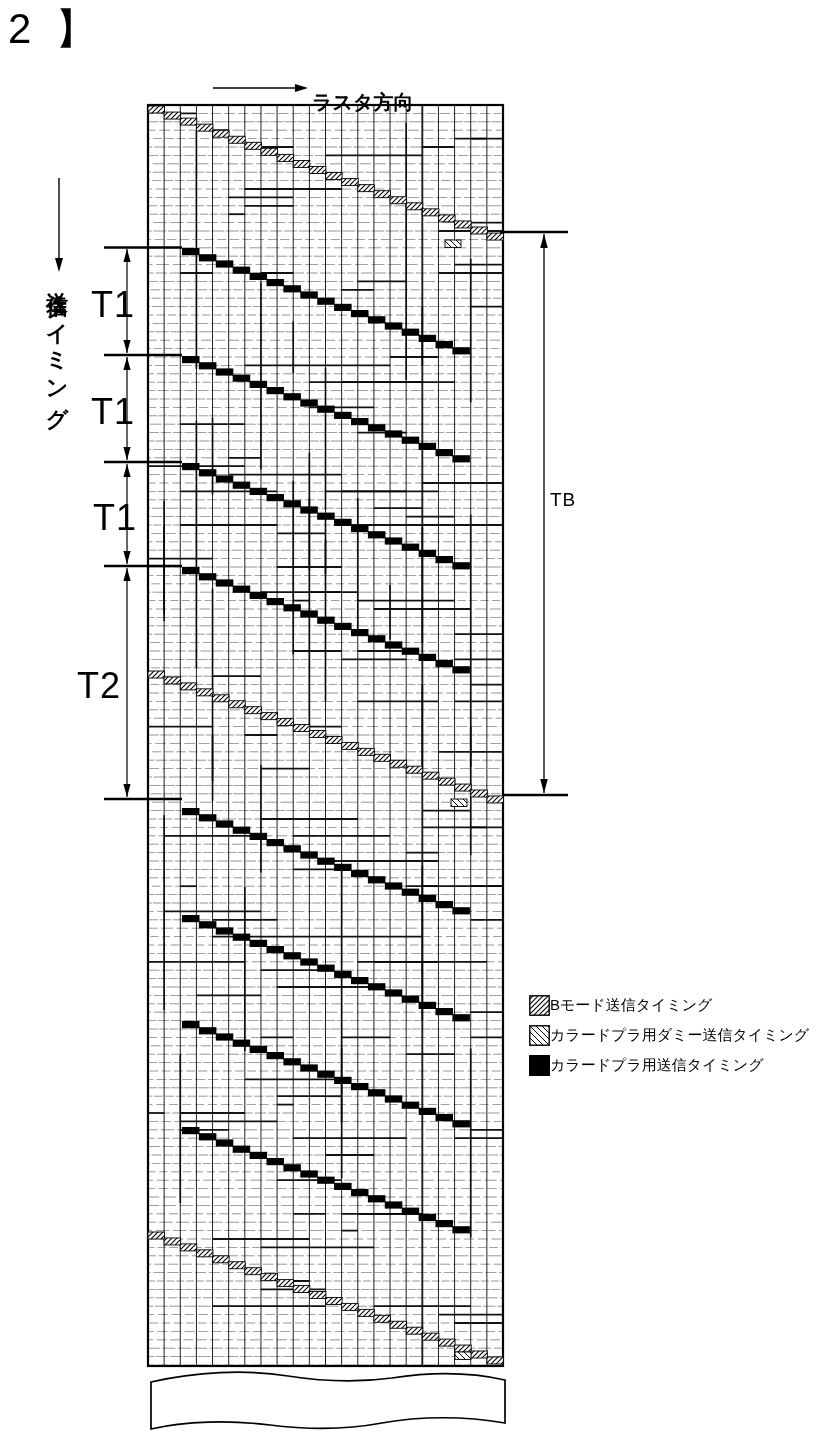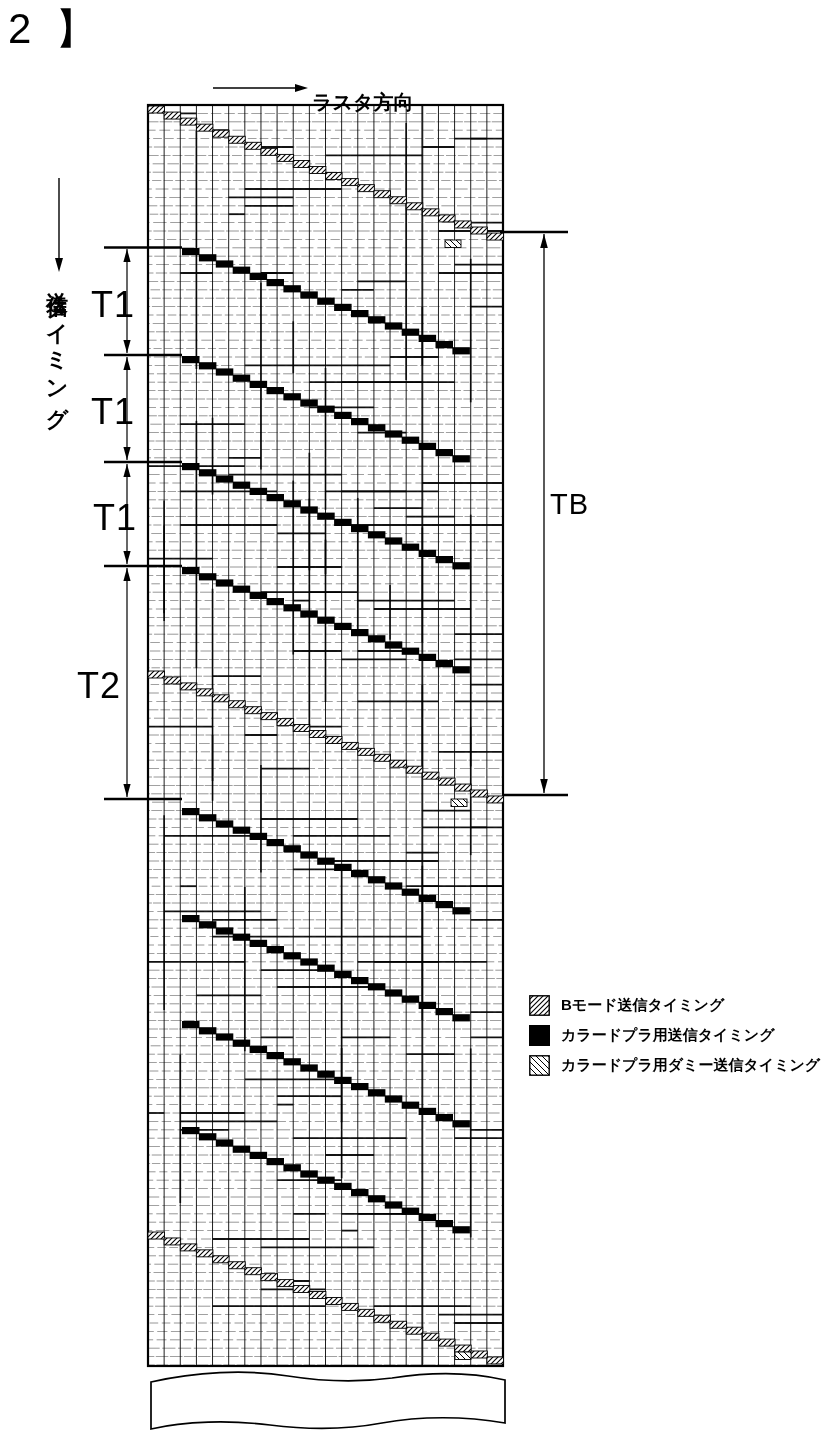--- a/index.html
+++ b/index.html
@@ -9,25 +9,25 @@
   }
   .stage svg{position:absolute;left:0;top:0;}
   .lbl{position:absolute;color:#000;white-space:nowrap;line-height:1;}
   .fig-label{left:8px;top:8px;font-size:42px;letter-spacing:6px;}
   .raster-label{left:312px;top:92px;font-size:20px;font-weight:bold;}
   .tx-label{
     left:46px;top:274px;font-size:22px;font-weight:bold;
     writing-mode:vertical-rl;text-orientation:upright;letter-spacing:3px;
   }
   .t-label{font-size:36px;letter-spacing:1px;}
-  .tb-label{left:550px;top:490px;font-size:29px;letter-spacing:1px;}
+  .tb-label{left:550px;top:490px;font-size:19px;letter-spacing:1px;}
   .legend{position:absolute;left:529px;top:995px;}
   .legend-row{display:flex;align-items:center;margin-bottom:9px;height:21px;}
   .legend-row svg{position:static;display:block;flex:0 0 auto;}
-  .legend-text{margin-left:11px;font-size:15px;font-weight:bold;white-space:nowrap;}
+  .legend-text{font-size:15px;font-weight:normal;white-space:nowrap;}
 </style>
 </head>
 <body>
 
 <div class="stage">
 
   <svg width="0" height="0" style="position:absolute" aria-hidden="true">
     <defs>
       <pattern id="hatchF" patternUnits="userSpaceOnUse" width="5" height="5">
         <rect width="5" height="5" fill="#ffffff"></rect>
@@ -668,25 +668,25 @@
 
   <div class="legend">
     <div class="legend-row">
       <svg width="21" height="21">
         <rect x="0.8" y="0.8" width="19.4" height="19.4" fill="url(#hatchF)" stroke="#000" stroke-width="1.4"></rect>
       </svg>
       <span class="legend-text">Bモード送信タイミング</span>
     </div>
     <div class="legend-row">
       <svg width="21" height="21">
+        <rect x="0.8" y="0.8" width="19.4" height="19.4" fill="url(#hatchB)" stroke="#000" stroke-width="1.4"></rect>
+      </svg>
+      <span class="legend-text">カラードプラ用ダミー送信タイミング</span>
+    </div>
+    <div class="legend-row">
+      <svg width="21" height="21">
         <rect x="0" y="0" width="21" height="21" fill="#000"></rect>
       </svg>
       <span class="legend-text">カラードプラ用送信タイミング</span>
     </div>
-    <div class="legend-row">
-      <svg width="21" height="21">
-        <rect x="0.8" y="0.8" width="19.4" height="19.4" fill="url(#hatchB)" stroke="#000" stroke-width="1.4"></rect>
-      </svg>
-      <span class="legend-text">カラードプラ用ダミー送信タイミング</span>
-    </div>
   </div>
 
 </div>
 
 </body></html>

